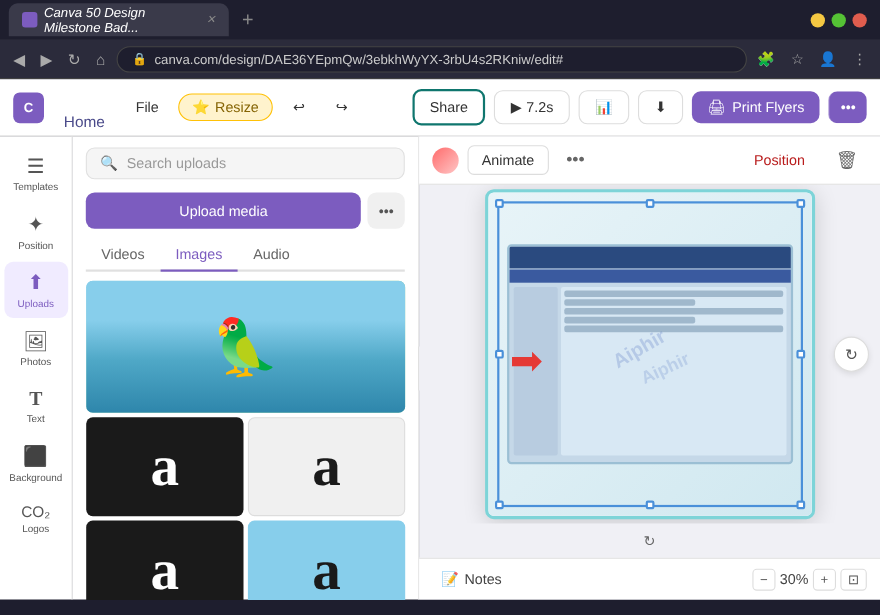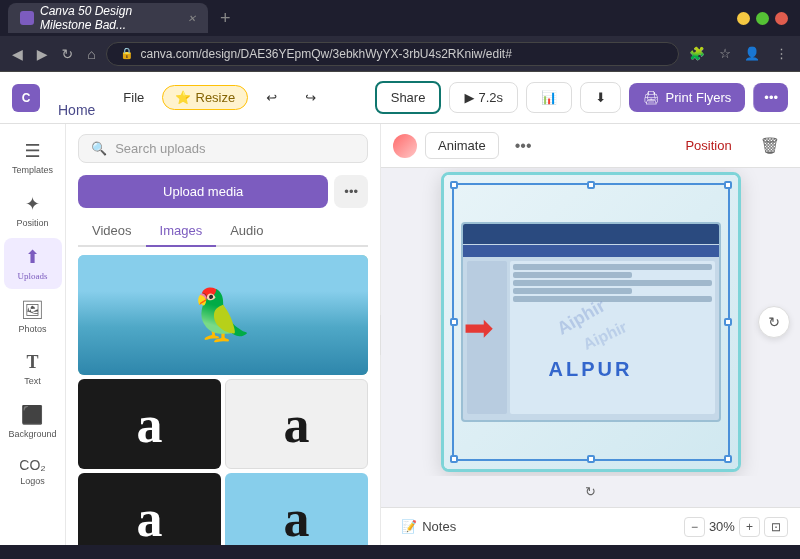--- a/index.html
+++ b/index.html
@@ -43,21 +43,21 @@
 
     
     .main-layout { display: flex; height: 421px; }
 
     
     .sidebar-icons { width: 66px; background: #ffffff; display: flex; flex-direction: column; align-items: center; padding: 8px 0; gap: 2px; border-right: 1px solid #e8e8e8; }
     .sidebar-icon-item { display: flex; flex-direction: column; align-items: center; gap: 3px; padding: 8px 6px; border-radius: 8px; cursor: pointer; width: 58px; }
     .sidebar-icon-item.active { background: #f0ebff; }
     .sidebar-icon { font-size: 18px; color: #555; }
     .sidebar-icon-label { font-size: 9px; color: #555; text-align: left; }
-    .sidebar-icon-item.active .sidebar-icon-label { color: #7c5cbf; font-family: Liberation Serif, serif; }
+    .sidebar-icon-item.active .sidebar-icon-label { color: #7c5cbf; }
     .sidebar-icon-item.active .sidebar-icon { color: #7c5cbf; }
 
     
     .panel { width: 315px; background: #ffffff; border-right: 1px solid #e8e8e8; display: flex; flex-direction: column; }
     .panel-search { padding: 10px 12px 8px; }
     .search-box { display: flex; align-items: center; background: #f5f5f5; border-radius: 8px; padding: 6px 12px; gap: 8px; border: 1px solid #e0e0e0; }
     .search-icon { color: #888; font-size: 13px; }
     .search-input { background: none; border: none; outline: none; font-size: 13px; color: #333; flex: 1; }
     .search-input::placeholder { color: #999; }
 
@@ -338,23 +338,20 @@
             </div>
           </div>
 
           <div class="watermark" style="transform:rotate(-30deg);top:-10px;left:-20px;overflow:visible;">
             <span style="font-size:18px;font-weight:900;color:rgba(100,130,200,0.3);white-space:nowrap;">Aiphir</span>
           </div>
           <div class="watermark" style="top:10%;left:10%;transform:rotate(-25deg);">
             <span style="font-size:16px;font-weight:900;color:rgba(100,130,200,0.25);white-space:nowrap;">Aiphir</span>
           </div>
 
-          <div class="brand-overlay">
-            <span class="brand-text">ALPUR</span>
-          </div>
 
           <div class="arrow-overlay">
             <span class="red-arrow">➡</span>
           </div>
 
           <div class="selection-box">
             <div class="handle tl"></div>
             <div class="handle tr"></div>
             <div class="handle bl"></div>
             <div class="handle br"></div>

